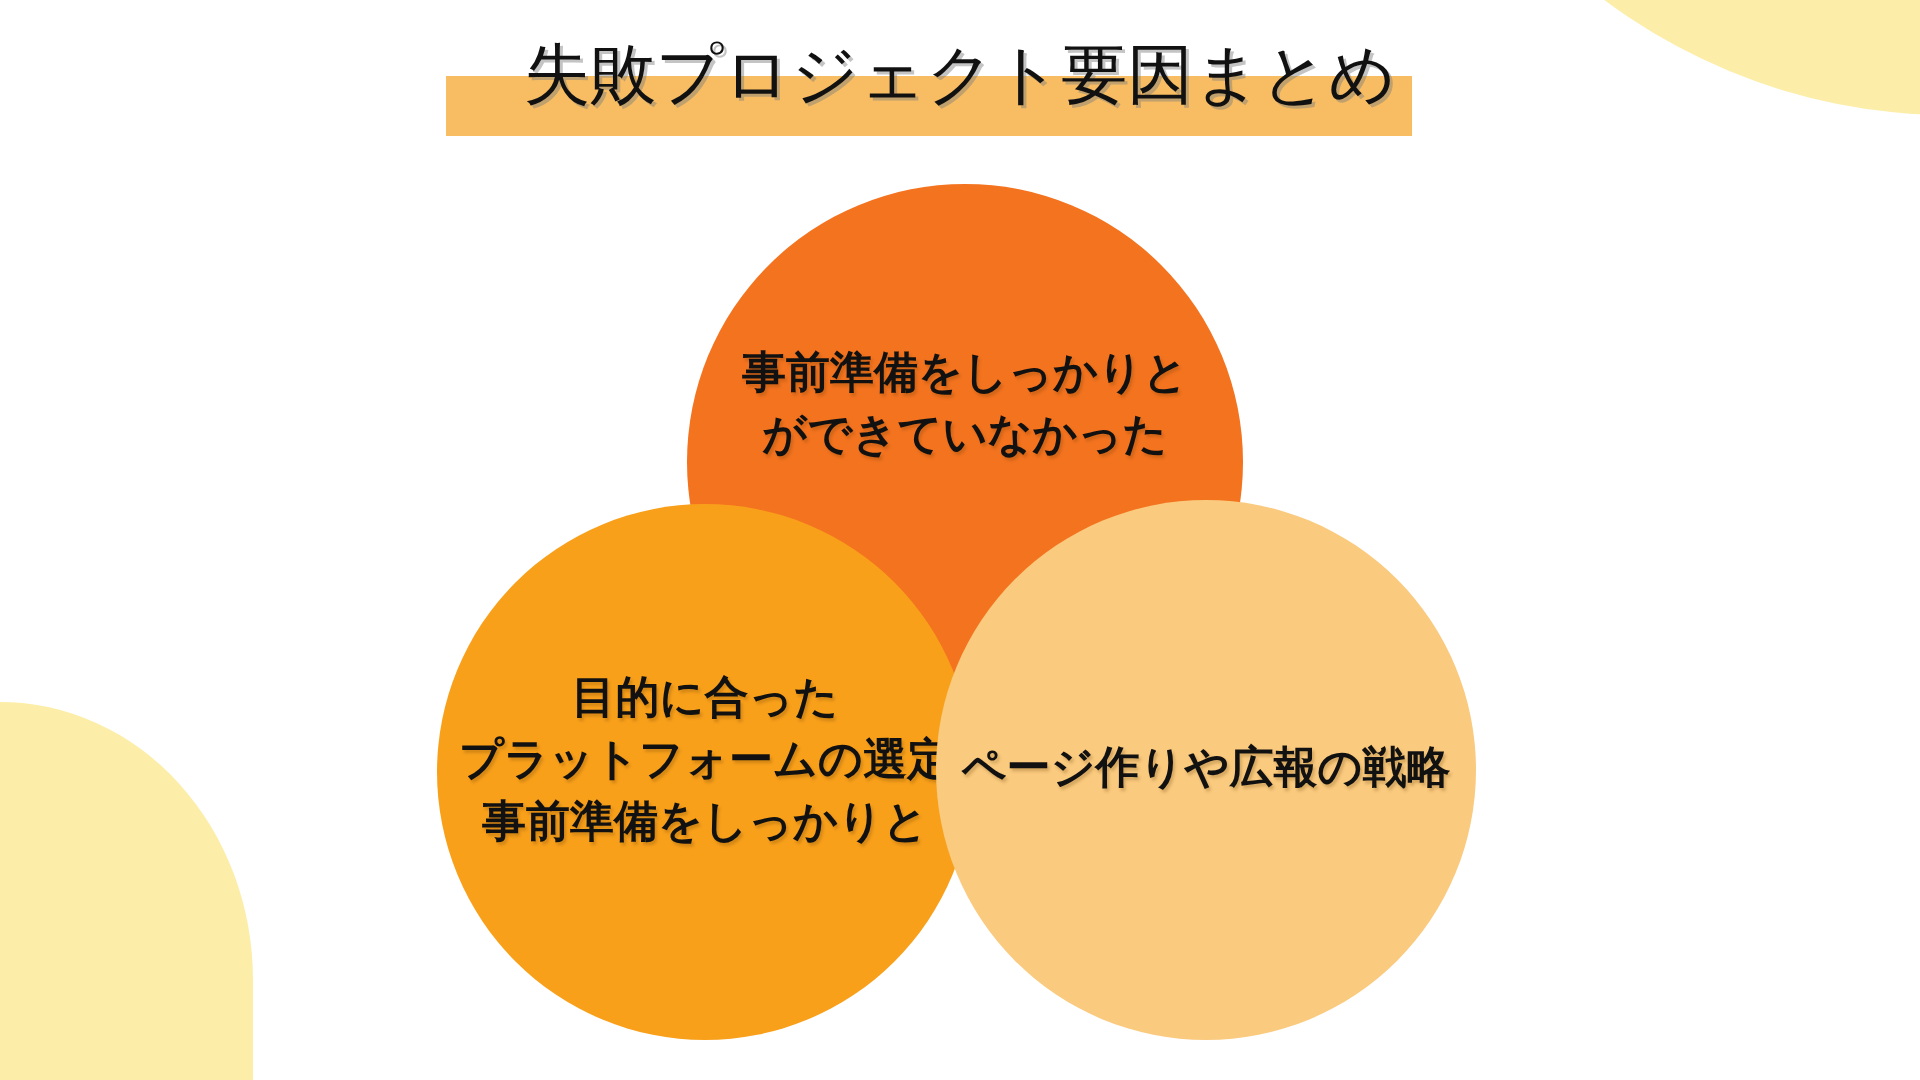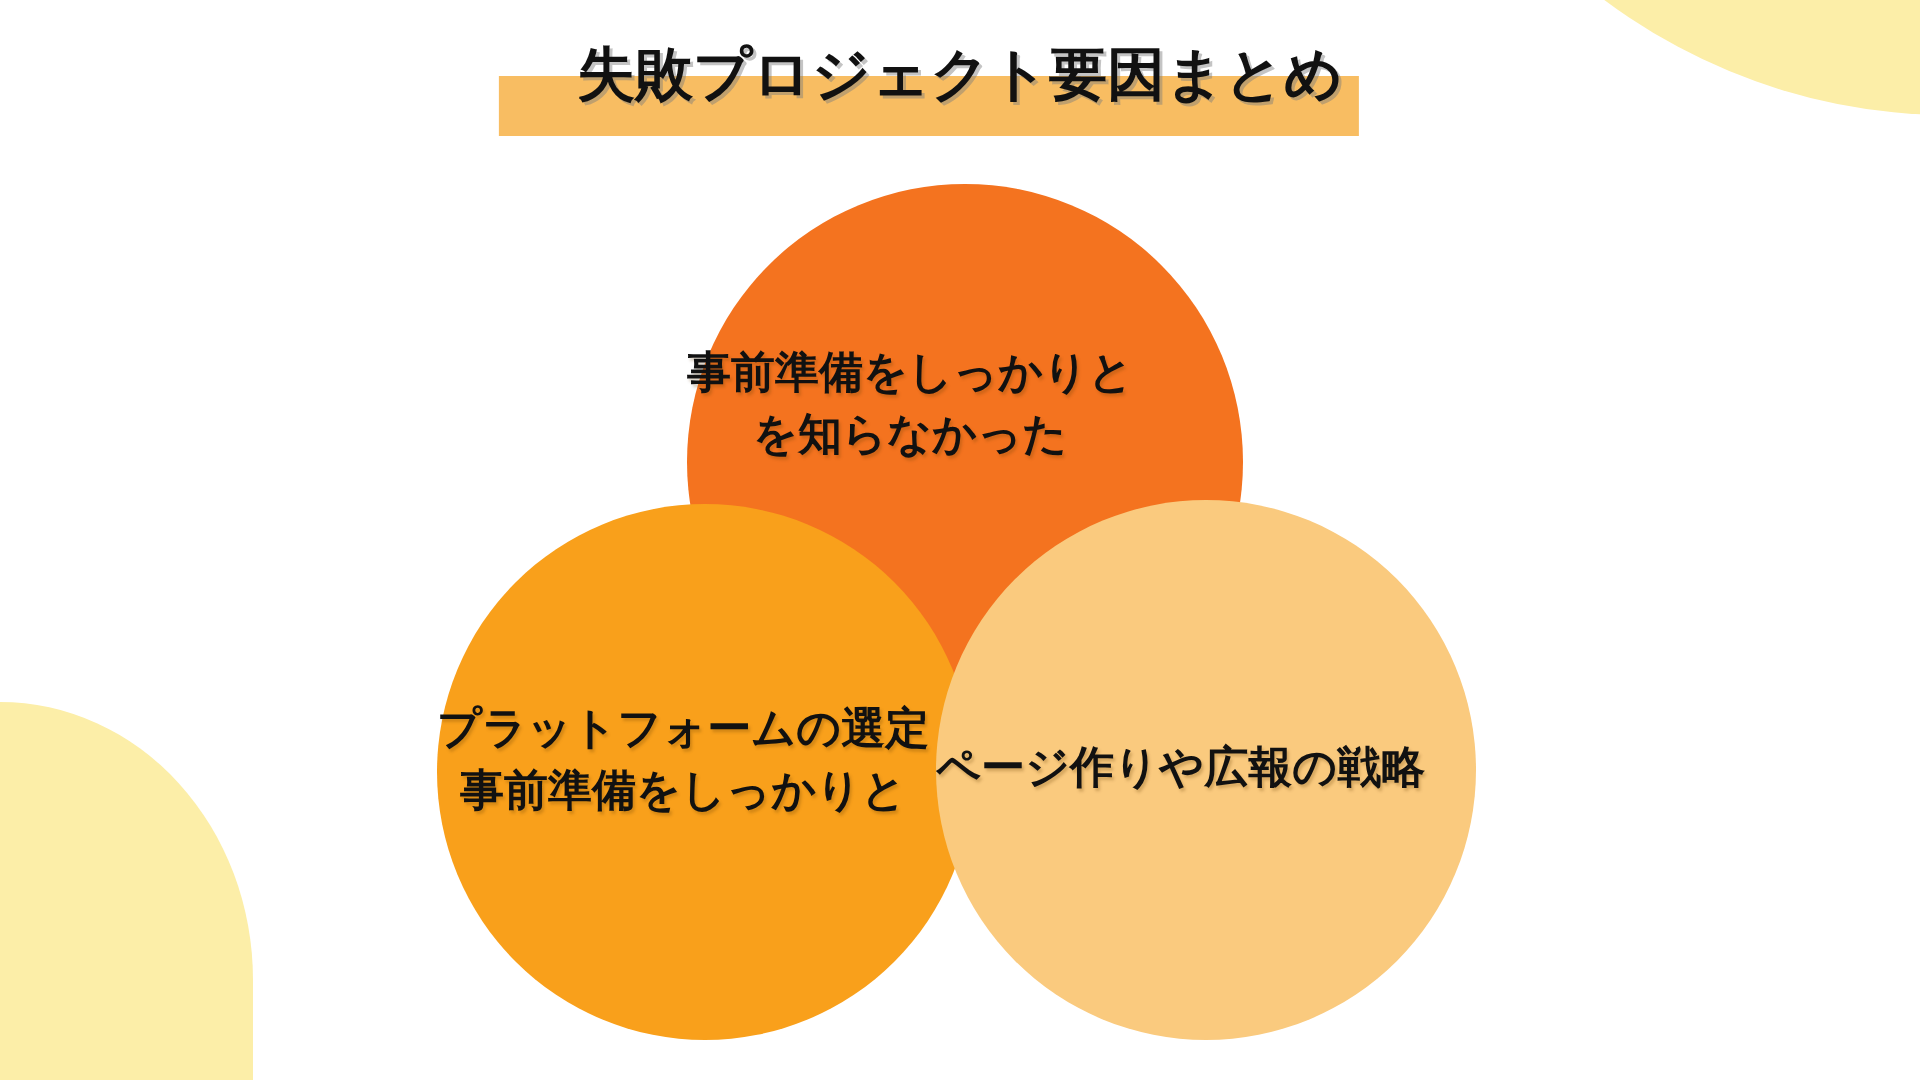--- a/index.html
+++ b/index.html
@@ -49,34 +49,35 @@
     position: absolute;
     left: -78px;
     right: -16px;
     top: 56px;
     bottom: -8px;
     z-index: 0;
   }
   .title-text {
     position: relative;
     z-index: 1;
-    font-size: 58px;
-    font-weight: 700;
+    font-size: 66px;
+    font-weight: 400;
     line-height: 108px;
     color: #111111;
     letter-spacing: 0px;
     text-shadow: 3px 3px 0 rgba(125,125,125,0.45);
   }
 
   
   .circle {
     position: absolute;
     border-radius: 50%;
     display: flex;
     align-items: center;
+    justify-content: center;
   }
   .circle-top {
     left: 687px;
     top: 184px;
     width: 556px;
     height: 556px;
     z-index: 1;
   }
   .circle-left {
     left: 437px;
@@ -115,26 +116,27 @@
   <div class="deco deco-bottom-left" style="background: rgb(252, 238, 168);"></div>
 
   <div class="title-wrap">
     <div class="title-bar" style="background: rgb(248, 189, 98);"></div>
     <div class="title-text">失敗プロジェクト要因まとめ</div>
   </div>
 
   <div class="circle circle-top" style="background: rgb(244, 115, 31);">
     <div class="circle-text">
       <div>事前準備をしっかりと</div>
-      <div>を知らなかった</div>
+      <div>ができていなかった</div>
     </div>
   </div>
 
   <div class="circle circle-left" style="background: rgb(249, 160, 27);">
     <div class="circle-text">
+      <div>目的に合った</div>
       <div>プラットフォームの選定</div>
       <div>事前準備をしっかりと</div>
     </div>
   </div>
 
   <div class="circle circle-right" style="background: rgb(250, 202, 126);">
     <div class="circle-text">
       <div>ページ作りや広報の戦略</div>
     </div>
   </div>

